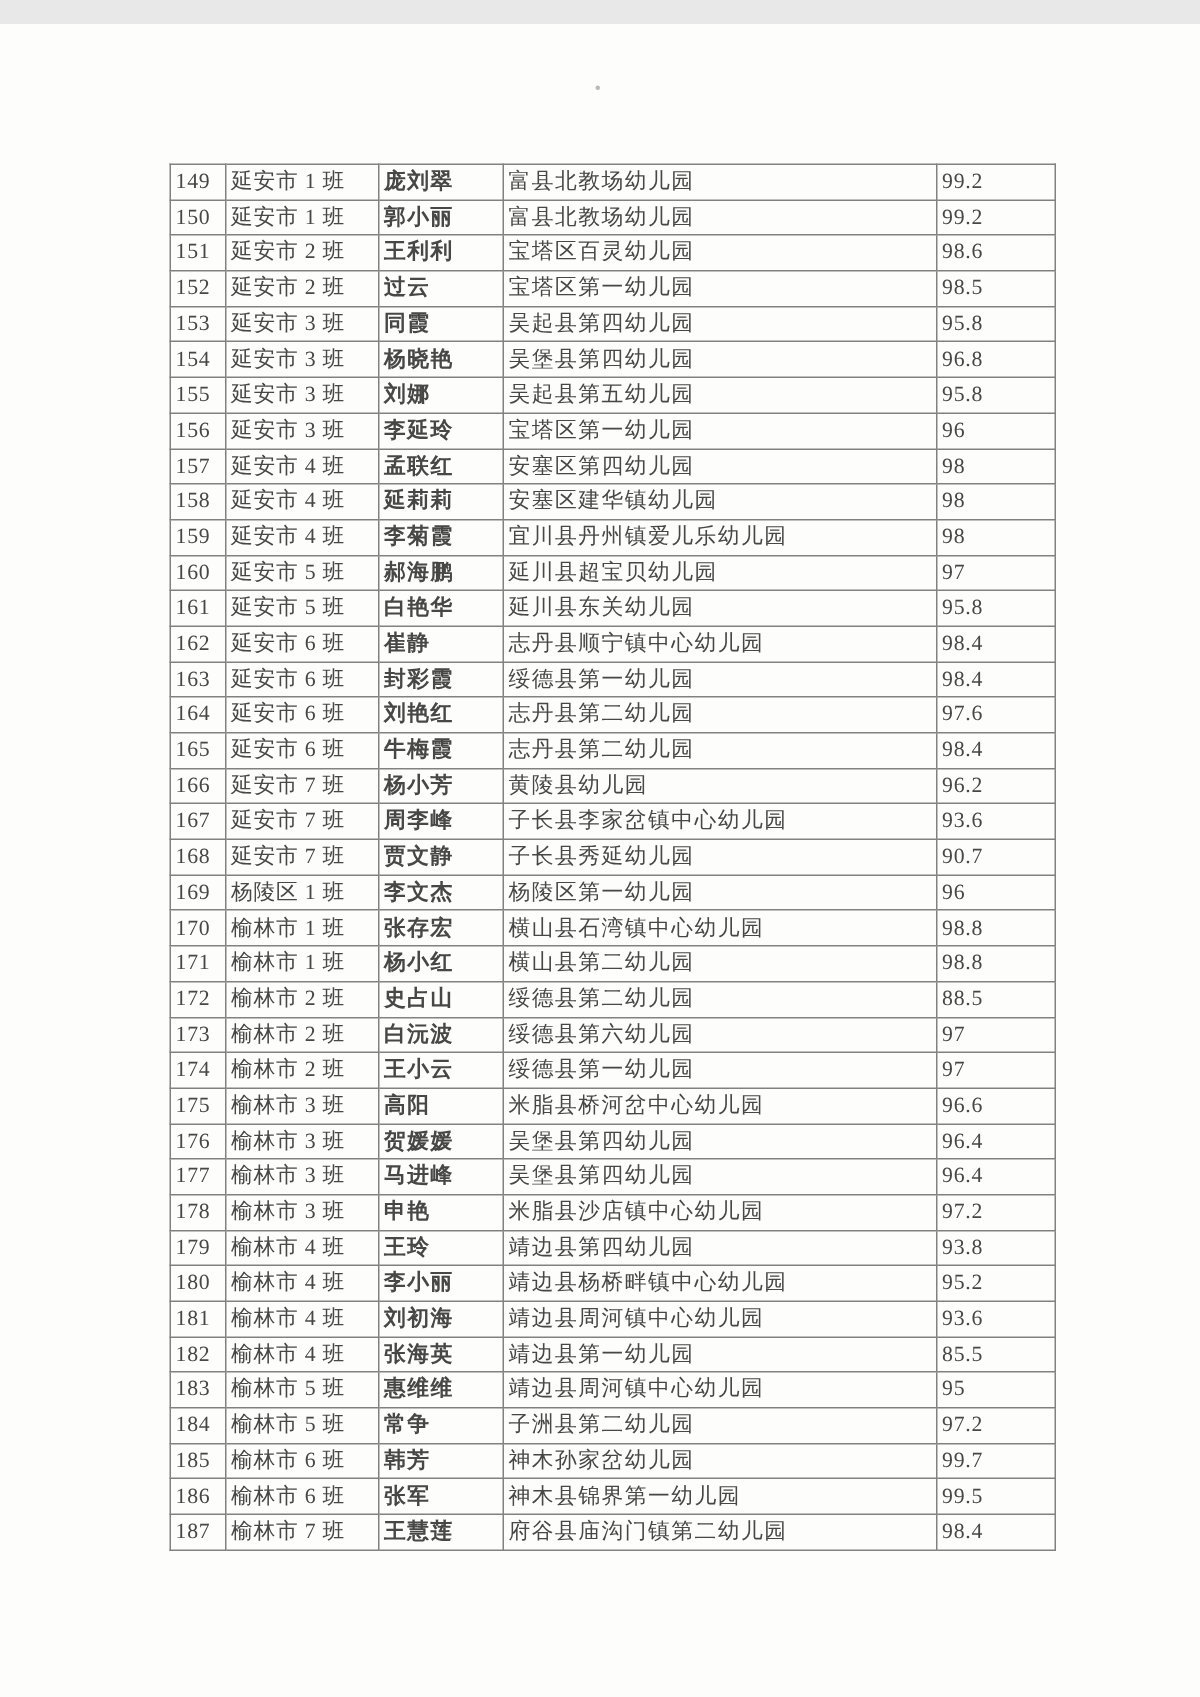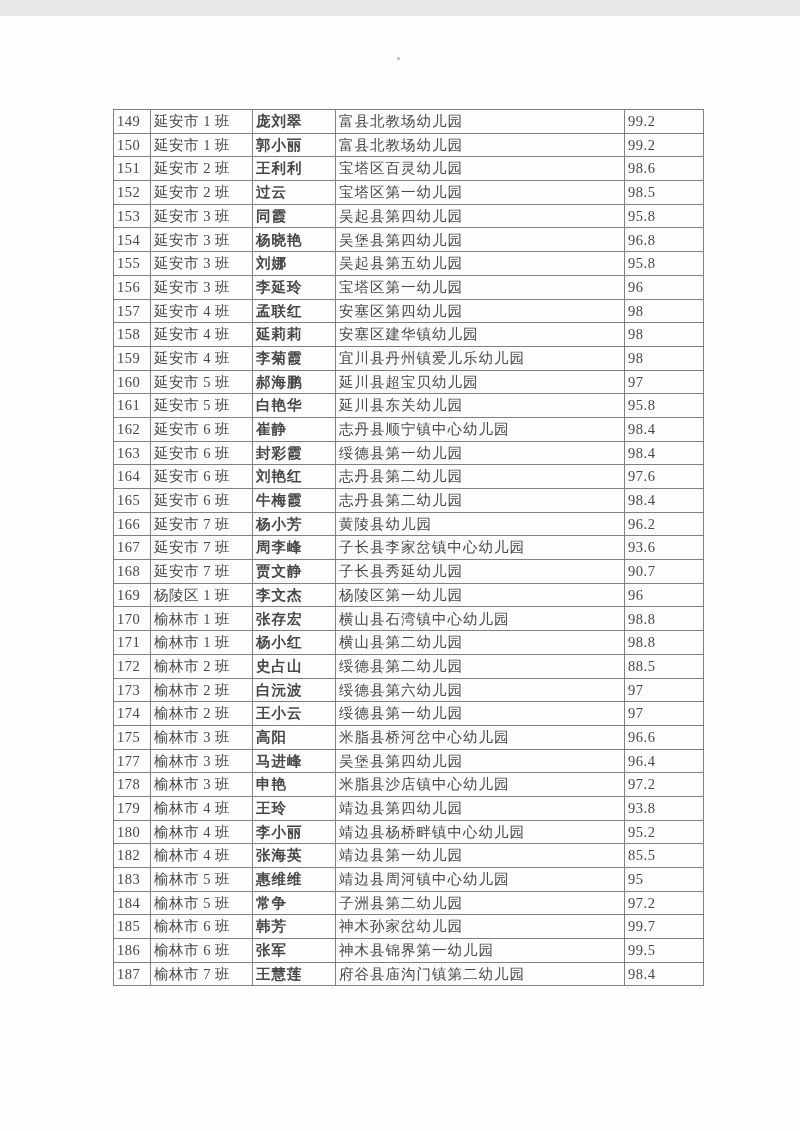--- a/index.html
+++ b/index.html
@@ -240,20 +240,27 @@
           <td class="col-score">97</td>
         </tr>
         <tr>
           <td class="col-no">175</td>
           <td class="col-class">榆林市 3 班</td>
           <td class="col-name">高阳</td>
           <td class="col-kindergarten">米脂县桥河岔中心幼儿园</td>
           <td class="col-score">96.6</td>
         </tr>
         <tr>
+          <td class="col-no">176</td>
+          <td class="col-class">榆林市 3 班</td>
+          <td class="col-name">贺媛媛</td>
+          <td class="col-kindergarten">吴堡县第四幼儿园</td>
+          <td class="col-score">96.4</td>
+        </tr>
+        <tr>
           <td class="col-no">177</td>
           <td class="col-class">榆林市 3 班</td>
           <td class="col-name">马进峰</td>
           <td class="col-kindergarten">吴堡县第四幼儿园</td>
           <td class="col-score">96.4</td>
         </tr>
         <tr>
           <td class="col-no">178</td>
           <td class="col-class">榆林市 3 班</td>
           <td class="col-name">申艳</td>
@@ -268,20 +275,27 @@
           <td class="col-score">93.8</td>
         </tr>
         <tr>
           <td class="col-no">180</td>
           <td class="col-class">榆林市 4 班</td>
           <td class="col-name">李小丽</td>
           <td class="col-kindergarten">靖边县杨桥畔镇中心幼儿园</td>
           <td class="col-score">95.2</td>
         </tr>
         <tr>
+          <td class="col-no">181</td>
+          <td class="col-class">榆林市 4 班</td>
+          <td class="col-name">刘初海</td>
+          <td class="col-kindergarten">靖边县周河镇中心幼儿园</td>
+          <td class="col-score">93.6</td>
+        </tr>
+        <tr>
           <td class="col-no">182</td>
           <td class="col-class">榆林市 4 班</td>
           <td class="col-name">张海英</td>
           <td class="col-kindergarten">靖边县第一幼儿园</td>
           <td class="col-score">85.5</td>
         </tr>
         <tr>
           <td class="col-no">183</td>
           <td class="col-class">榆林市 5 班</td>
           <td class="col-name">惠维维</td>

